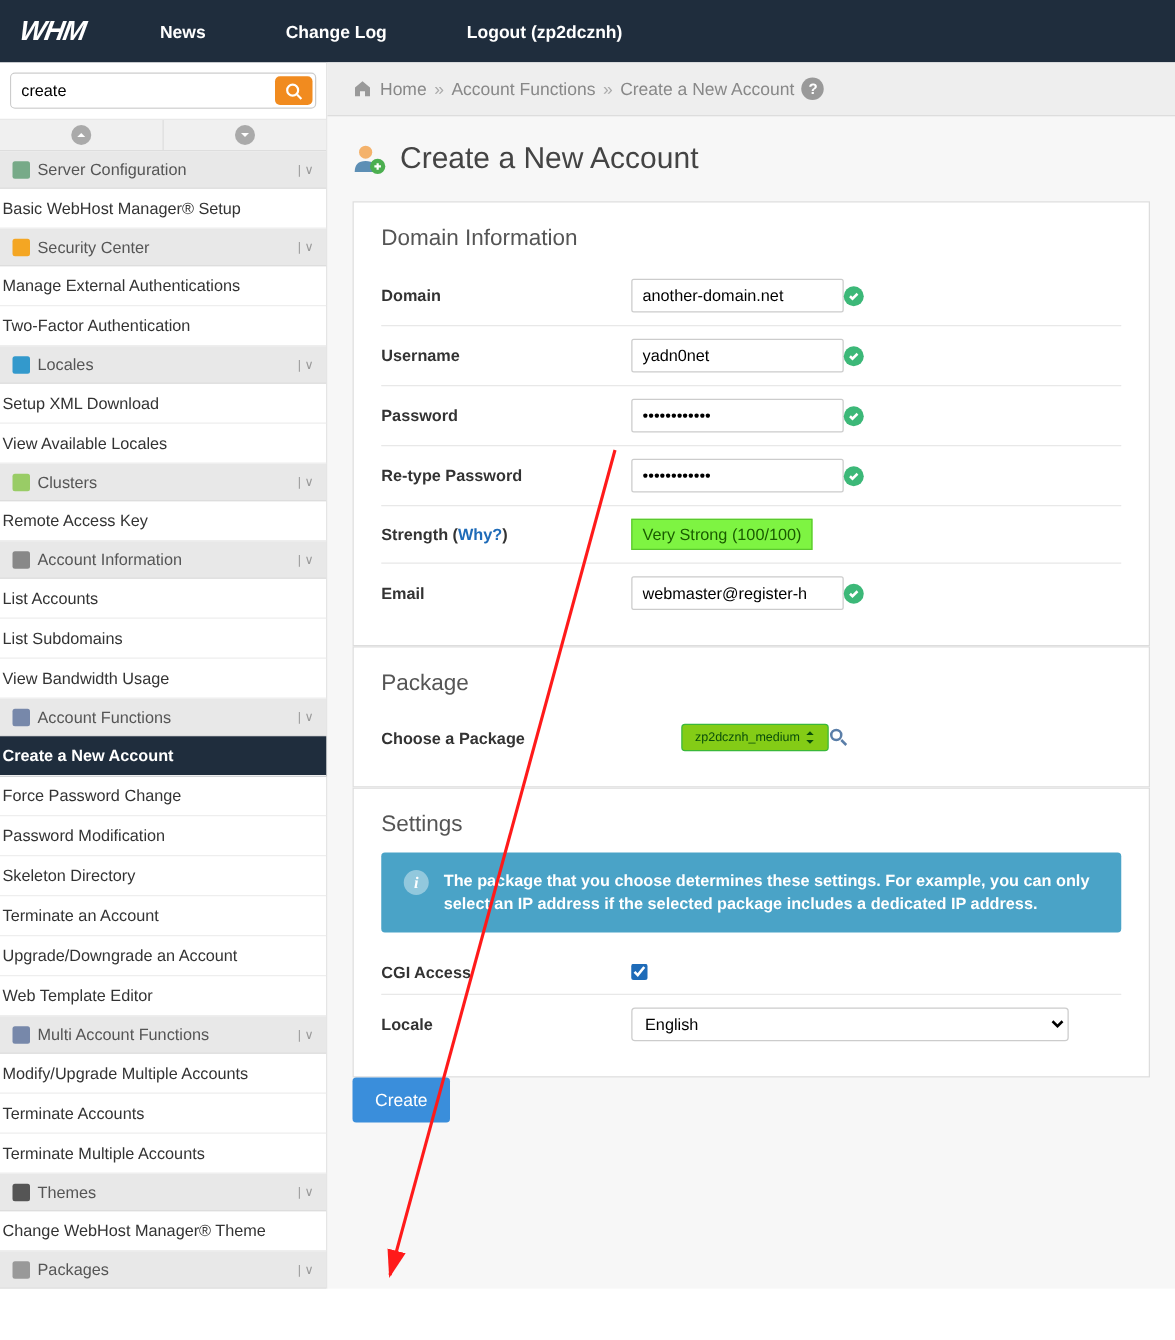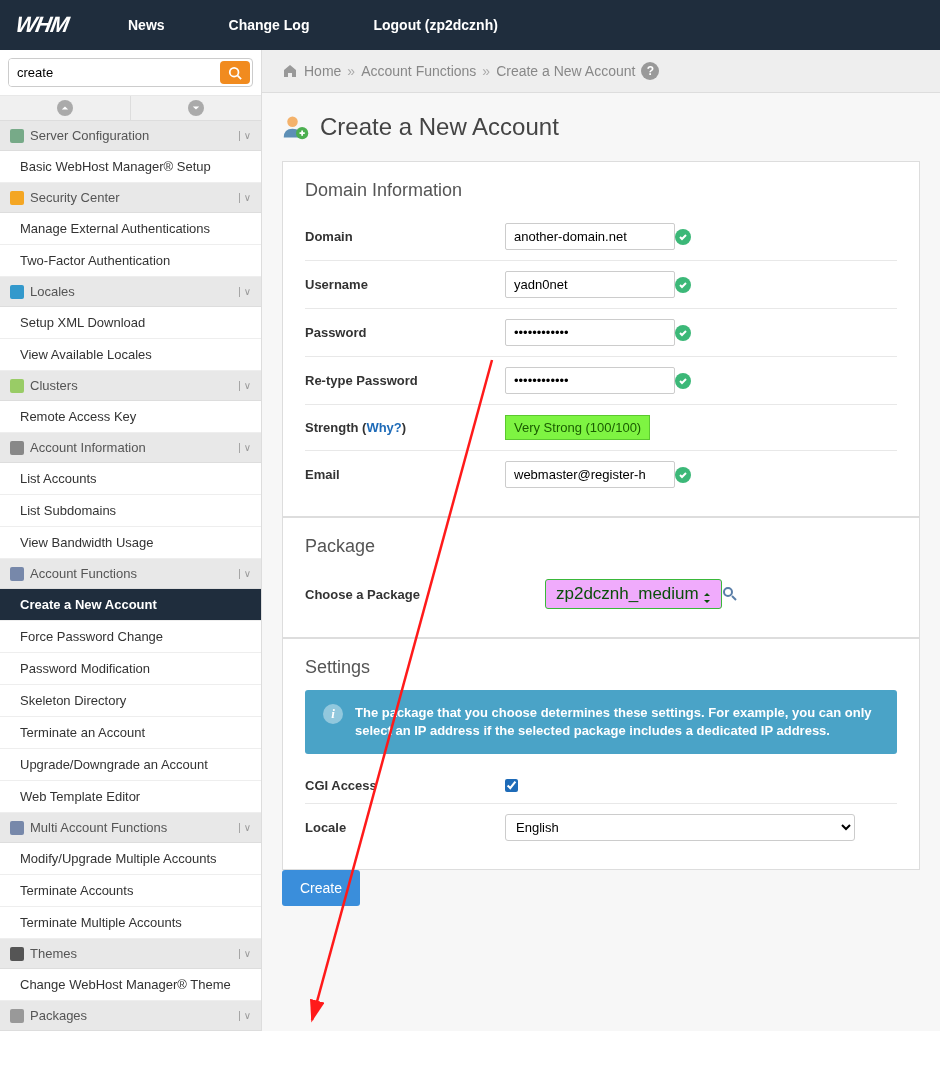--- a/index.html
+++ b/index.html
@@ -13,21 +13,21 @@
 .searchbar { padding: 8px; border-bottom: 1px solid #e8e8e8; }
 .searchbox { display: flex; border: 1px solid #ccc; border-radius: 4px; overflow: hidden; }
 .searchbox input { flex: 1; border: none; padding: 6px 8px; font-size: 13px; outline: none; }
 .searchbox button { background: #f18b1f; border: none; width: 30px; display: flex; align-items: center; justify-content: center; cursor: pointer; border-radius: 4px; margin: 2px; }
 .arrowrow { display: flex; background: #f0f0f0; border-bottom: 1px solid #ddd; }
 .arrowrow div { flex: 1; text-align: center; padding: 4px 0; border-right: 1px solid #ddd; }
 .arrowrow div:last-child { border-right: none; }
 .circle-btn { width: 16px; height: 16px; border-radius: 50%; background: #aaa; display: inline-flex; align-items: center; justify-content: center; }
 .nav-group-header { background: #e8e8e8; padding: 7px 10px; font-size: 13px; color: #555; display: flex; align-items: center; justify-content: space-between; border-bottom: 1px solid #ddd; }
 .nav-group-header .title { display: flex; align-items: center; gap: 6px; }
-.nav-item { padding: 8px 20px; font-size: 13px; color: #333; border-bottom: 1px solid #eee; cursor: pointer; }
+.nav-item { padding: 8px 2px; font-size: 13px; color: #333; border-bottom: 1px solid #eee; cursor: pointer; }
 .nav-item.active { background: #1f2d3d; color: #fff; font-weight: 600; }
 .chev { color: #999; font-size: 10px; }
 .icon-sq { width: 14px; height: 14px; display: inline-block; }
 .main { flex: 1; background: #f7f7f7; }
 .breadcrumb { background: #eee; padding: 12px 20px; font-size: 14px; color: #888; display: flex; align-items: center; gap: 6px; border-bottom: 1px solid #ddd; }
 .breadcrumb a { color: #888; text-decoration: none; }
 .breadcrumb .sep { color: #aaa; }
 .content { padding: 20px; }
 .page-title { display: flex; align-items: center; gap: 10px; margin-bottom: 20px; }
 .page-title h1 { font-size: 24px; font-weight: 400; color: #444; }
@@ -36,21 +36,21 @@
 .form-row { display: flex; align-items: center; padding: 10px 0; border-bottom: 1px solid #e8e8e8; }
 .form-row:last-child { border-bottom: none; }
 .form-label { width: 200px; font-weight: 600; font-size: 13px; color: #333; }
 .form-field { flex: 1; display: flex; align-items: center; gap: 0; }
 .form-field input[type="text"], .form-field input[type="password"] { width: 170px; padding: 5px 8px; border: 1px solid #ccc; border-radius: 2px; font-size: 13px; }
 .form-field select { width: 350px; padding: 4px 6px; border: 1px solid #ccc; border-radius: 3px; font-size: 13px; background: #fff; }
 .check-ok { width: 16px; height: 16px; border-radius: 50%; background: #3cb878; display: inline-flex; align-items: center; justify-content: center; }
 .strength-badge { background: #7ef442; color: #1a5c00; padding: 4px 8px; border: 1px solid #5bc82f; font-size: 13px; }
 .pwdgen-btn { background: #fff; border: 1px solid #ccc; padding: 7px 14px; font-size: 13px; cursor: pointer; border-radius: 2px; }
 .link-why { color: #1e6bb8; text-decoration: none; }
-.pkg-select { background: #f0abfc; border: 1px solid #3ab83a; color: #0a4e0a; padding: 4px 10px; border-radius: 3px; font-size: 17px; display: inline-flex; align-items: flex-end; gap: 4px; }
+.pkg-select { background: #84cc16; border: 1px solid #3ab83a; color: #0a4e0a; padding: 4px 10px; border-radius: 3px; font-size: 10px; display: inline-flex; align-items: flex-end; gap: 4px; }
 .info-box { background: #4aa3c7; color: #fff; border-radius: 3px; padding: 14px 18px; display: flex; gap: 12px; margin-bottom: 14px; font-size: 13px; font-weight: 600; line-height: 1.4; }
 .info-box .info-i { width: 20px; height: 20px; border-radius: 50%; background: rgba(255,255,255,0.4); display: inline-flex; align-items: center; justify-content: center; font-style: italic; font-family: Georgia, serif; flex-shrink: 0; }
 .create-btn { background: #3a8edb; color: #fff; border: none; padding: 10px 18px; font-size: 14px; border-radius: 3px; cursor: pointer; font-weight: 500; }
 .help-circle { width: 18px; height: 18px; border-radius: 50%; background: #999; color: #fff; display: inline-flex; align-items: center; justify-content: center; font-size: 12px; font-weight: bold; }
 .arrow-overlay { position: absolute; pointer-events: none; }
 svg.checkmark { width: 10px; height: 10px; }
 </style>
 </head>
 <body>
 

